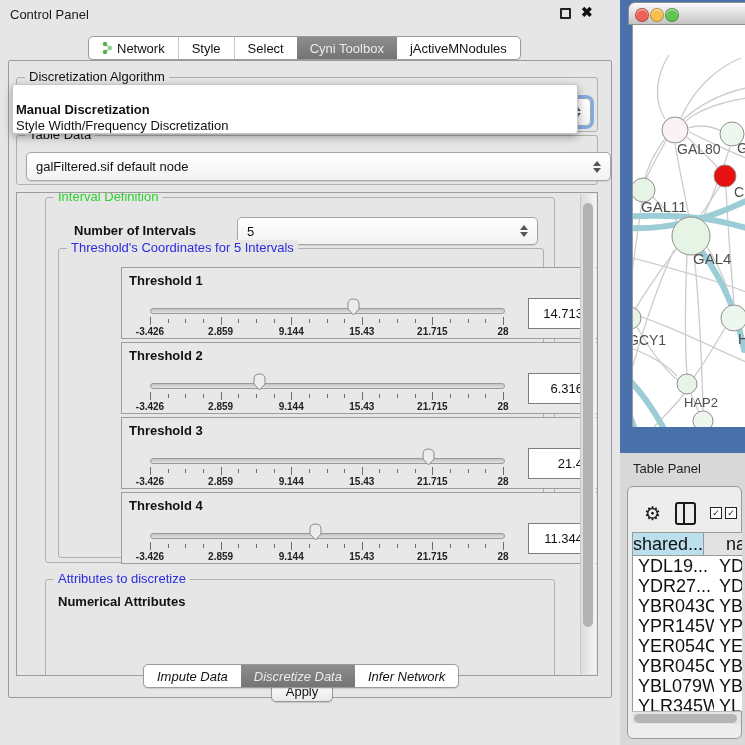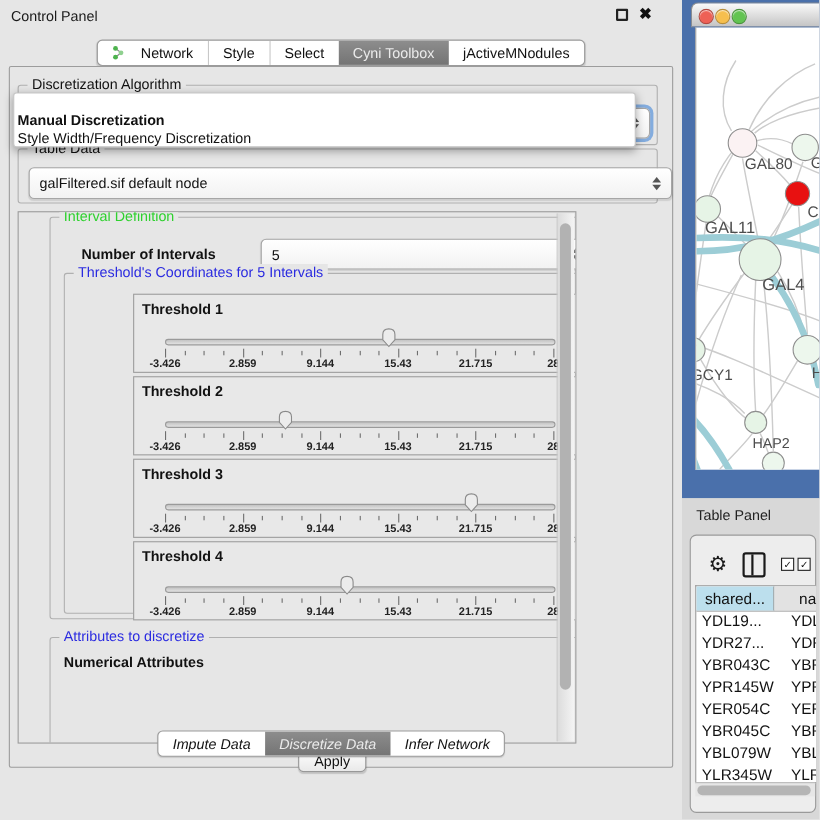--- a/index.html
+++ b/index.html
@@ -7,21 +7,21 @@
        font-family:"Liberation Sans",sans-serif;background:#e6e6e6;font-size:13px;color:#111;}
   .abs{position:absolute;box-sizing:border-box;}
 
   
   .titlebar-text{left:10px;top:7px;font-size:13px;color:#1a1a1a;}
   .float-ico{left:560px;top:8px;width:11px;height:11px;border:2px solid #222;border-radius:1px;}
   .close-ico{left:581px;top:4px;font-size:14px;font-weight:bold;color:#111;}
 
   .tabstrip{display:flex;background:#fff;border:1px solid #9b9b9b;border-radius:5px;
             height:24px;overflow:hidden;align-items:stretch;box-shadow:0 1px 1px rgba(0,0,0,.12);}
-  .tab{display:flex;align-items:center;gap:15px;padding:0 13px;color:#111;border-left:1px solid #c8c8c8;white-space:nowrap;}
+  .tab{display:flex;align-items:center;gap:4px;padding:0 13px;color:#111;border-left:1px solid #c8c8c8;white-space:nowrap;}
   .tab:first-child{border-left:none;}
   .tab.dark{background:linear-gradient(#8d8d8d,#747474);color:#ebebeb;border-left:none;}
   .tab.dark + .tab{border-left:none;}
 
   .mainpanel{left:8px;top:60px;width:604px;height:638px;border:1px solid #9c9c9c;border-radius:2px;background:#e6e6e6;}
 
   .group{border:1px solid #b0b0b0;border-radius:3px;}
   .gtitle{position:absolute;top:-9px;left:8px;background:#e6e6e6;padding:0 4px;font-size:13px;white-space:nowrap;}
   .gtitle.green{color:var(--green-title);}
   .gtitle.blue{color:var(--blue-title);}
@@ -34,21 +34,21 @@
   .spin .up{border-bottom:5px solid #555;}
   .spin .dn{border-top:5px solid #555;}
 
   .popup{background:#fff;border:1px solid #c6c6c6;border-radius:3px;z-index:10;
          box-shadow:0 3px 9px rgba(0,0,0,.35);}
   .popup .hint{position:absolute;left:0;right:0;top:3px;text-align:center;color:#b3b3b3;font-size:12px;}
   .popup .opt{position:absolute;left:3px;font-size:13px;white-space:nowrap;}
 
   .focus-combo{box-shadow:0 0 0 3px rgba(98,152,219,.75);z-index:5;}
 
-  .scrollpane{left:16px;top:192px;width:508px;height:484px;border:1px solid #9c9c9c;background:#e6e6e6;overflow:hidden;}
+  .scrollpane{left:16px;top:192px;width:582px;height:484px;border:1px solid #9c9c9c;background:#e6e6e6;overflow:hidden;}
   .vscroll{position:absolute;right:1px;top:1px;bottom:1px;width:15px;background:linear-gradient(to right,#dcdcdc,#f4f4f4);border-left:1px solid #c9c9c9;}
   .vthumb{position:absolute;left:2px;width:10px;background:#b2b2b2;border-radius:6px;}
 
   .tpanel{position:absolute;left:62px;width:476px;height:70px;border:1px solid #9d9d9d;background:#e8e8e8;}
   .tlabel{position:absolute;left:7px;top:5px;font-weight:bold;font-size:13px;}
   .track{position:absolute;left:28px;top:40px;width:353px;height:4px;border:1px solid #9a9a9a;border-radius:3px;
          background:linear-gradient(#c3c3c3,#e2e2e2);}
   .thumb{position:absolute;top:30px;width:15px;height:18px;}
   .ticks{position:absolute;left:28px;top:49px;width:353px;height:9px;}
   .tick{position:absolute;top:2px;width:1px;height:4px;background:#6e6e6e;}
@@ -73,21 +73,21 @@
   .light{position:absolute;top:5px;width:12px;height:12px;border-radius:50%;box-shadow:inset 0 1px 1px rgba(255,255,255,.7);}
   .canvas{left:632px;top:25px;width:113px;height:402px;background:#fff;border-left:1px solid #9a9a9a;overflow:hidden;}
 
   .right-bottom{left:620px;top:453px;width:125px;height:292px;background:#d8d8d8;}
   .tp-title{left:633px;top:461px;font-size:13px;color:#222;}
   .tp-box{left:627px;top:486px;width:115px;height:253px;border:1px solid #9a9a9a;border-radius:6px;background:#ededed;overflow:hidden;}
   .gear{font-size:19px;color:#1a1a1a;line-height:1;}
   .colicon{width:17px;height:19px;border:2px solid #1a1a1a;border-radius:3px;position:relative;}
   .colicon:after{content:"";position:absolute;left:6px;top:0;bottom:0;width:2px;background:#1a1a1a;}
   .cb{width:10px;height:10px;border:1.5px solid #222;font-size:9px;line-height:10px;text-align:center;color:#111;background:#fff;}
-  .grid{left:632px;top:532px;width:110px;height:180px;background:#fff;border:1px solid #9a9a9a;border-right:none;overflow:hidden;font-size:14px;}
+  .grid{left:632px;top:532px;width:110px;height:180px;background:#fff;border:1px solid #9a9a9a;border-right:none;overflow:hidden;font-size:18px;}
   .gh{display:flex;height:22px;border-bottom:1px solid #9a9a9a;}
   .gh .c1{width:76px;background:var(--header-blue);border-right:1px solid #9a9a9a;display:flex;align-items:center;justify-content:center;}
   .gh .c2{flex:1;background:#e2e2e2;padding-left:22px;display:flex;align-items:center;}
   .gr{display:flex;height:20px;align-items:flex-start;}
   .gr .c1{width:76px;padding-left:5px;border-right:1px solid transparent;overflow:hidden;white-space:nowrap;}
   .gr .c2{flex:1;padding-left:4px;overflow:hidden;white-space:nowrap;}
   .hscroll{left:632px;top:711px;width:109px;height:13px;background:#e6e6e6;border-top:1px solid #bbb;}
   .hthumb{position:absolute;left:2px;top:2px;width:103px;height:9px;background:#b5b5b5;border-radius:5px;}
 </style>
 </head>

